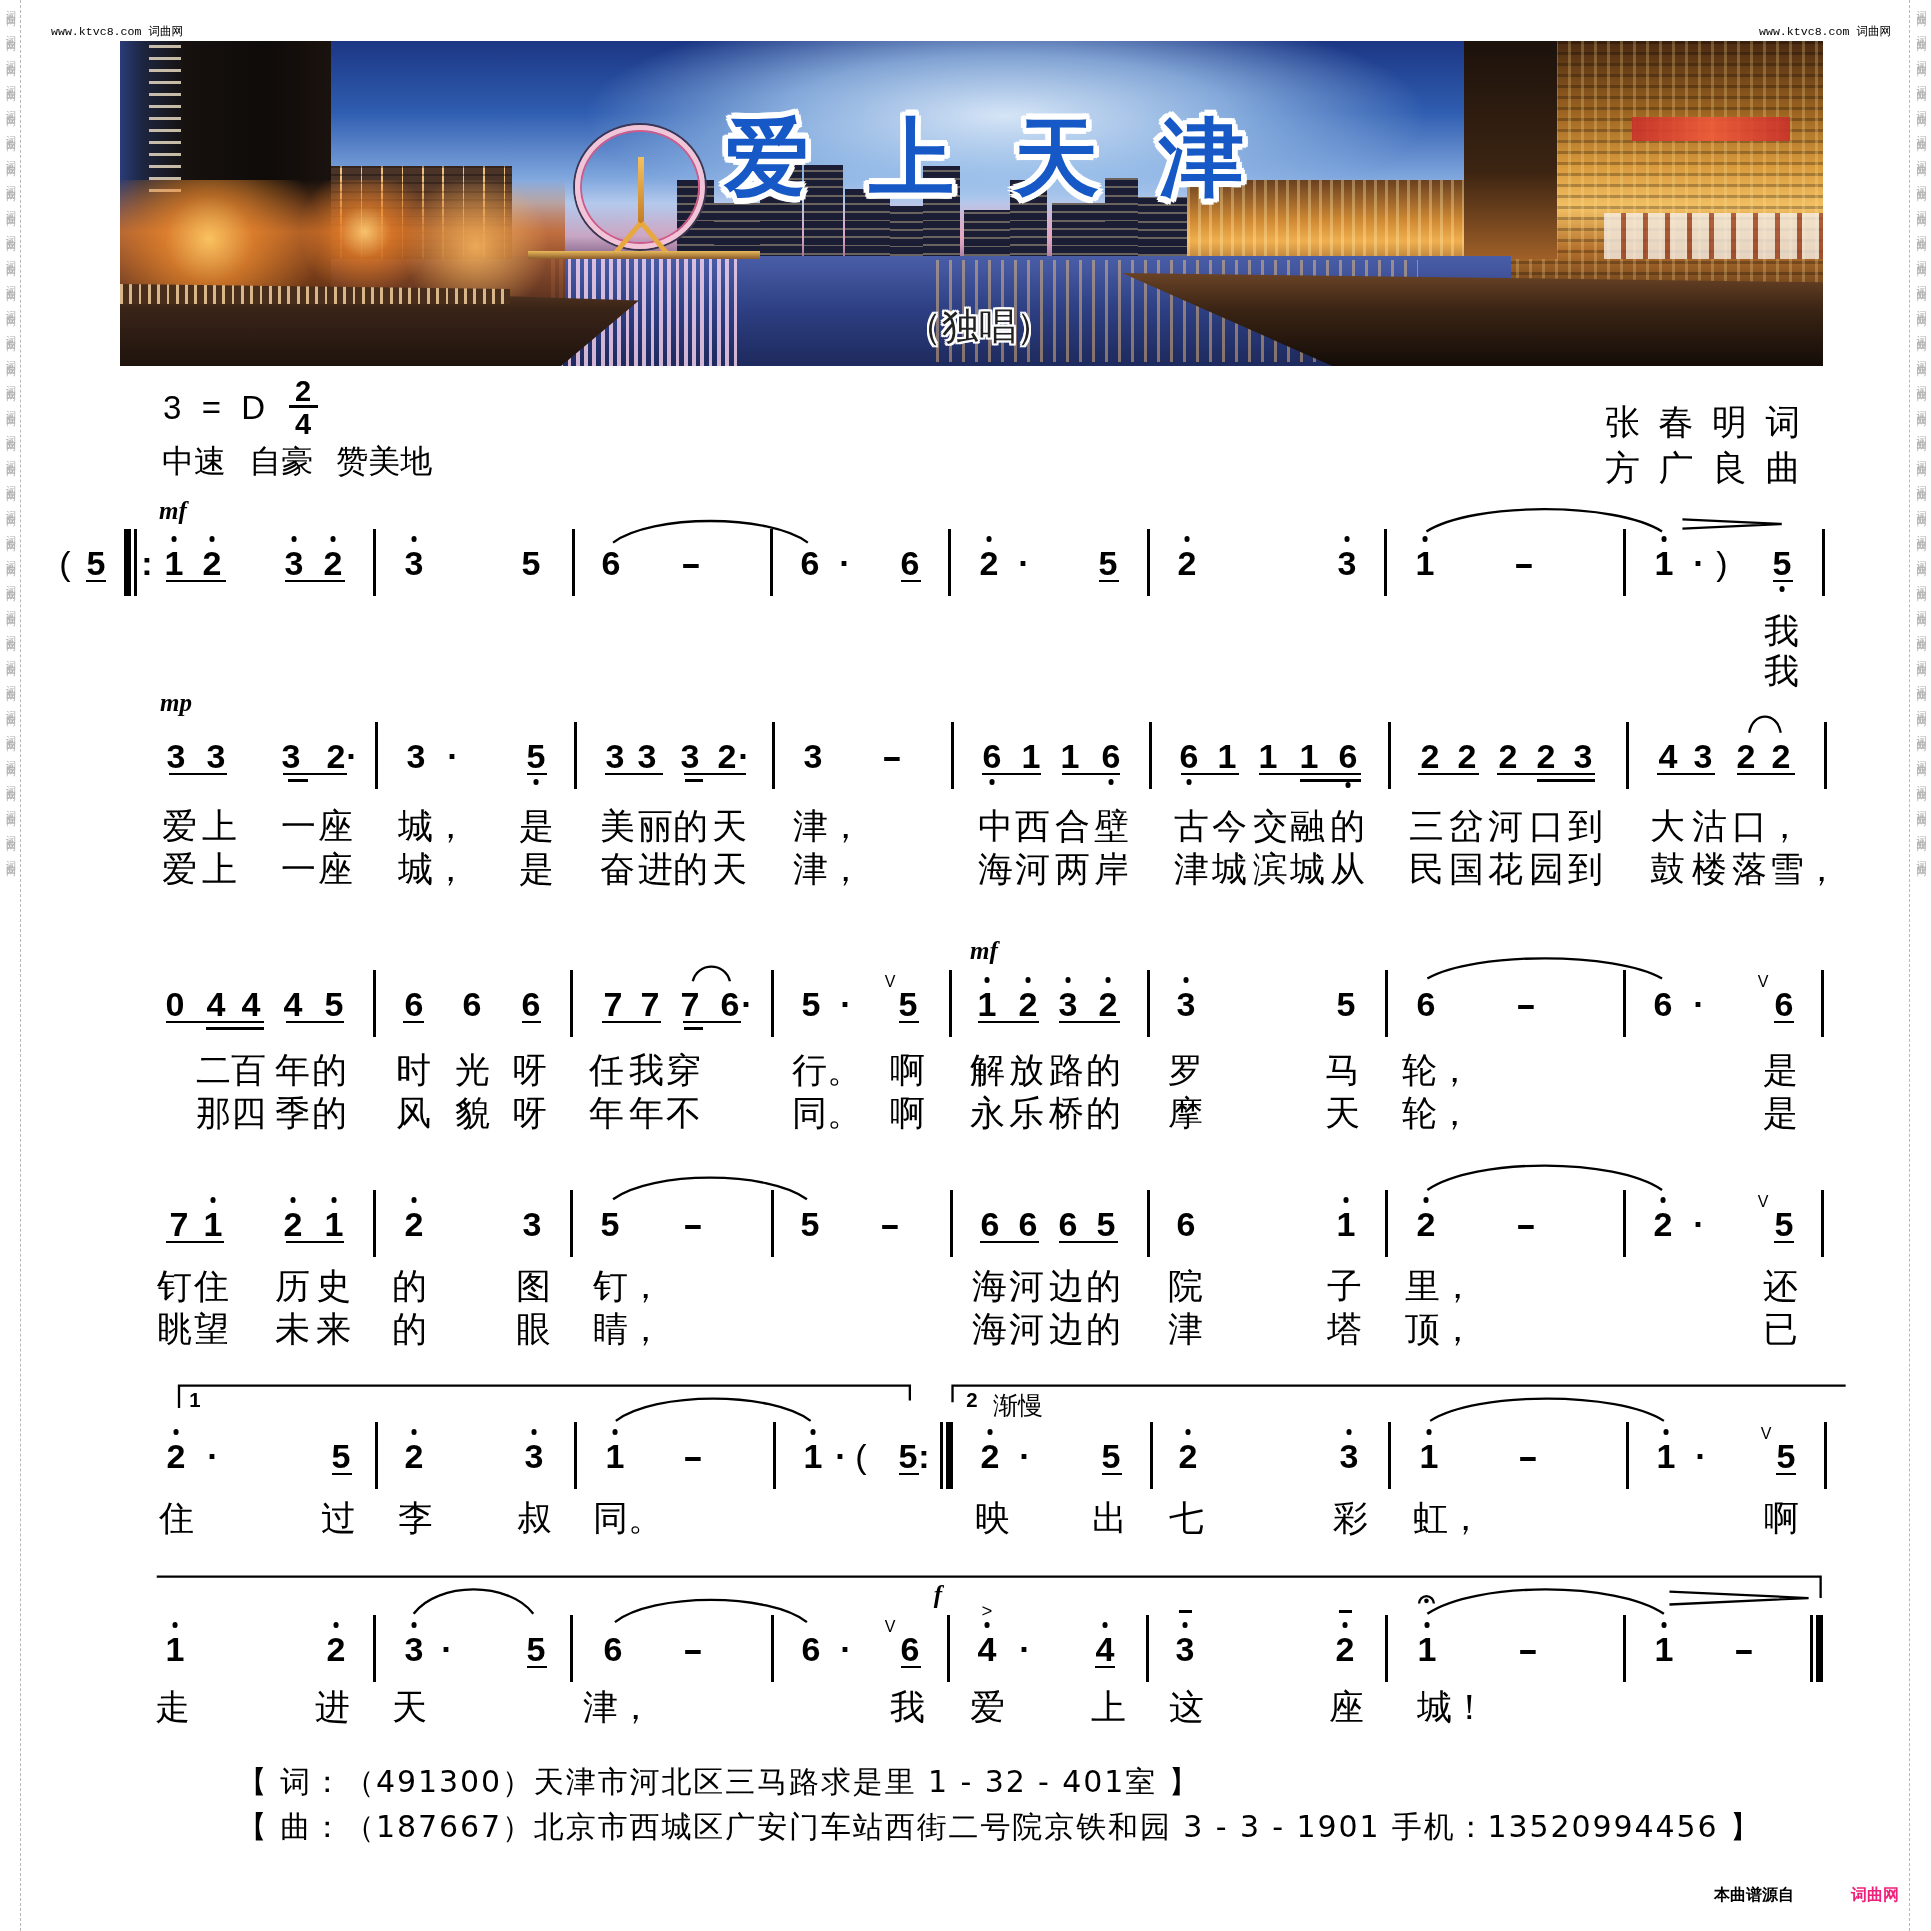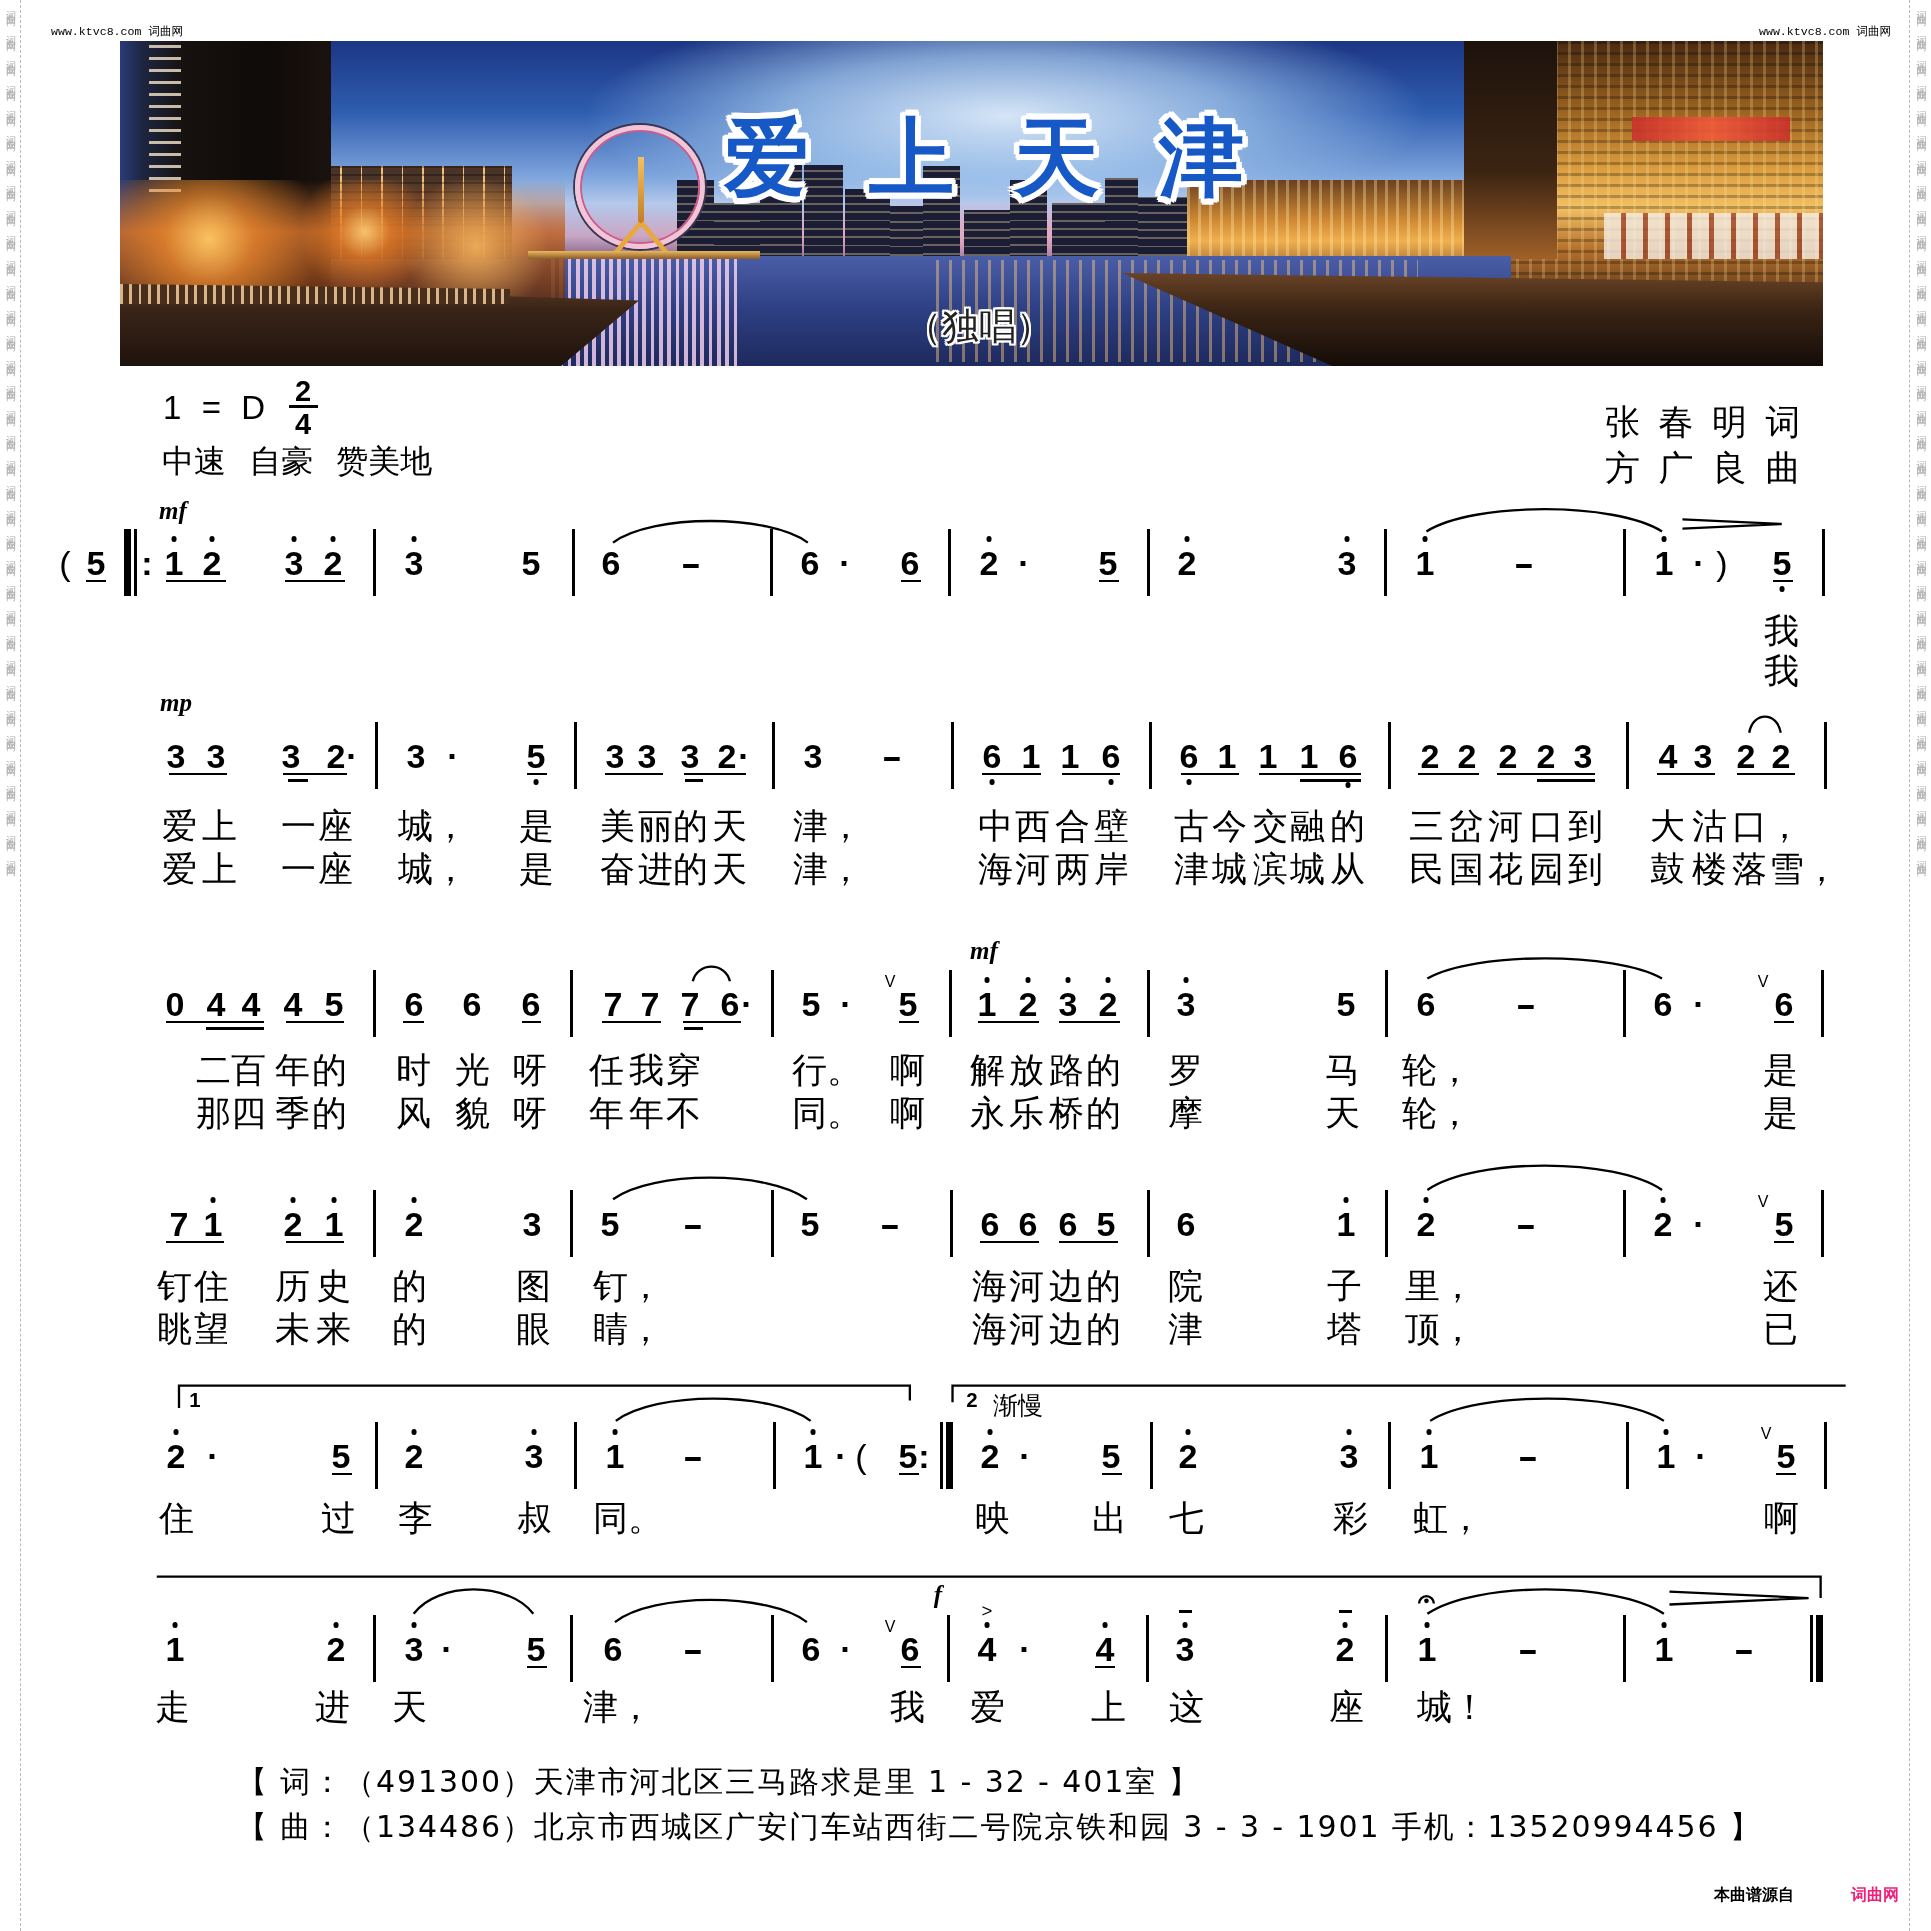--- a/index.html
+++ b/index.html
@@ -116,21 +116,21 @@
   <div class="b-leg" style="left:518px;transform:rotate(40deg)"></div>
   <div class="b-leg" style="left:519px;transform:rotate(-40deg)"></div>
   <div class="b-bridge"></div>
   <div class="b-lshore"></div>
   <div class="b-rail"></div>
   <div class="b-rshore"></div>
 </div>
 <div class="title">爱上天津</div>
 <div class="subtitle">（独唱）</div>
 
-<div class="key">1 = D</div>
+<div class="key">3 = D</div>
 <div class="ts" style="left:303px;top:391px">2</div>
 <div class="ts-line"></div>
 <div class="ts" style="left:303px;top:424px">4</div>
 <div class="tempo">中速 自豪 赞美地</div>
 <div class="credit" style="top:404px">张 春 明 词</div>
 <div class="credit" style="top:450px">方 广 良 曲</div>
 
 <div class="line" style="top:563px">
   <span class="dyn" style="left:173px;top:-52px">mf</span>
   <span class="n paren" style="left:65px">(</span>
@@ -596,16 +596,16 @@
   <path d="M169 1700 L1963 1700 L1963 1723"></path>
   <path d="M446 1740 C472 1705 549 1705 575 1740"></path>
   <path d="M663 1749 C704 1717 829 1717 870 1749"></path>
   <path d="M1539 1740 C1590 1705 1743 1705 1794 1740"></path>
   <path d="M1800 1716 L1950 1723 L1800 1730" stroke-width="2"></path>
   <path d="M1530 1729 A8 8 0 0 1 1546 1729"></path>
   <circle cx="1538" cy="1726" r="2.5" fill="#000"></circle>
 </svg>
 
 <div class="foot" style="top:1781px">【 词：（491300）天津市河北区三马路求是里 1 - 32 - 401室 】</div>
-<div class="foot" style="top:1826px">【 曲：（134486）北京市西城区广安门车站西街二号院京铁和园 3 - 3 - 1901 手机：13520994456 】</div>
+<div class="foot" style="top:1826px">【 曲：（187667）北京市西城区广安门车站西街二号院京铁和园 3 - 3 - 1901 手机：13520994456 】</div>
 <div class="src" style="left:1714px;color:#000">本曲谱源自</div>
 <div class="src" style="left:1851px;color:#f0207a">词曲网</div>
 
 
 </body></html>

